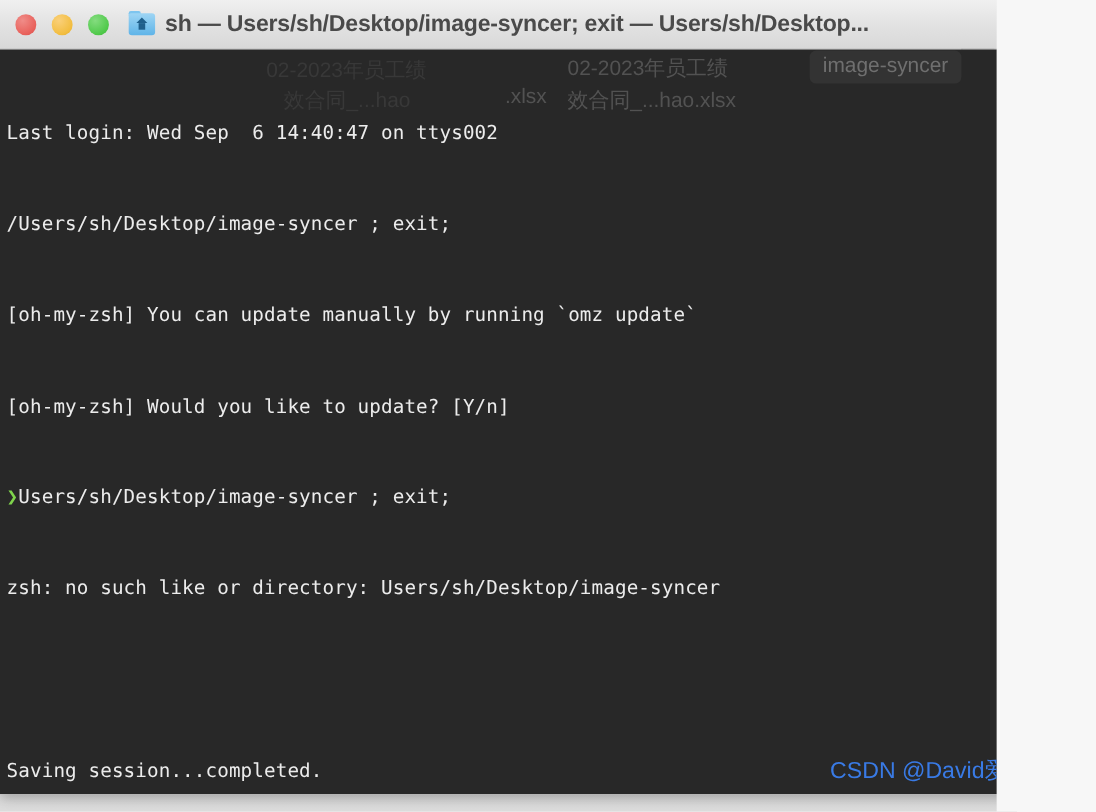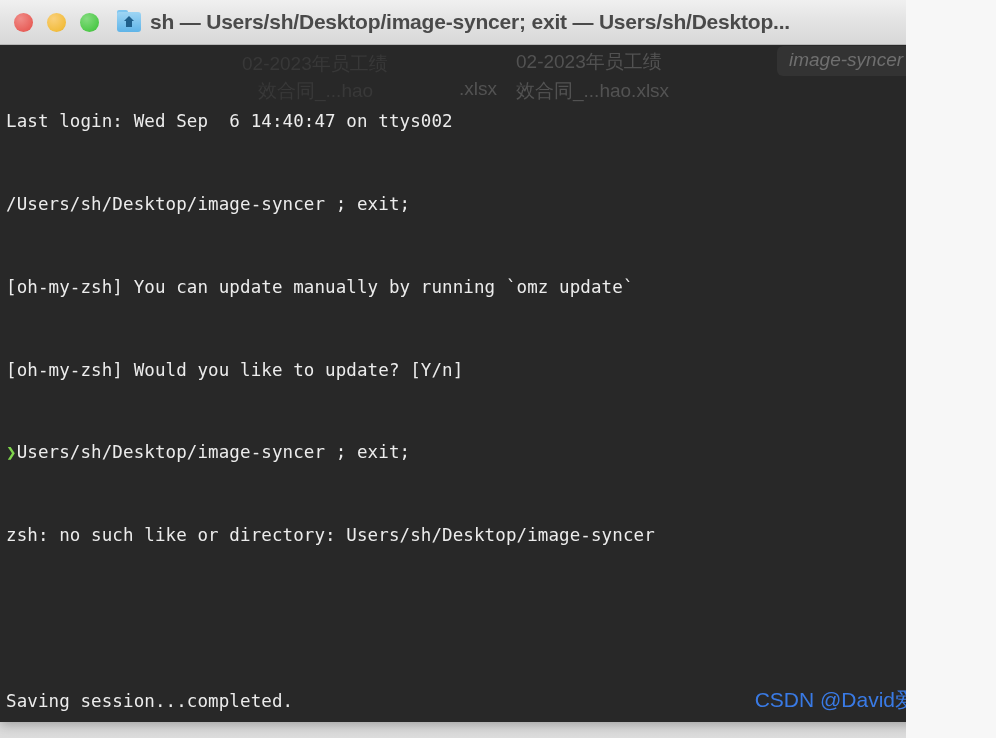--- a/index.html
+++ b/index.html
@@ -246,21 +246,21 @@
     </div>
 
     <div class="term-body">
 
       <div class="ghost-layer">
         <span class="ghost faint" style="left:242px; top:6px;">02-2023年员工绩</span>
         <span class="ghost faint" style="left:258px; top:33px;">效合同_...hao</span>
         <span class="ghost" style="left:516px; top:4px;">02-2023年员工绩</span>
         <span class="ghost" style="left:516px; top:33px;">效合同_...hao.xlsx</span>
         <span class="ghost" style="left:459px; top:33px;">.xlsx</span>
-        <span class="ghost-chip" style="left:777px; top:1px;font-style:italic;">image-syncer</span>
+        <span class="ghost-chip" style="left:736px; top:1px;">image-syncer</span>
       </div>
 
       <div class="term-text">
         <span class="term-line">Last login: Wed Sep  6 14:40:47 on ttys002</span>
         <span class="term-line">/Users/sh/Desktop/image-syncer ; exit;</span>
         <span class="term-line">[oh-my-zsh] You can update manually by running `omz update`</span>
         <span class="term-line">[oh-my-zsh] Would you like to update? [Y/n]</span>
         <span class="term-line"><span class="prompt-arrow">❯</span><span>Users/sh/Desktop/image-syncer ; exit;</span></span>
         <span class="term-line">zsh: no such like or directory: Users/sh/Desktop/image-syncer</span>
         <span class="term-line"></span>

